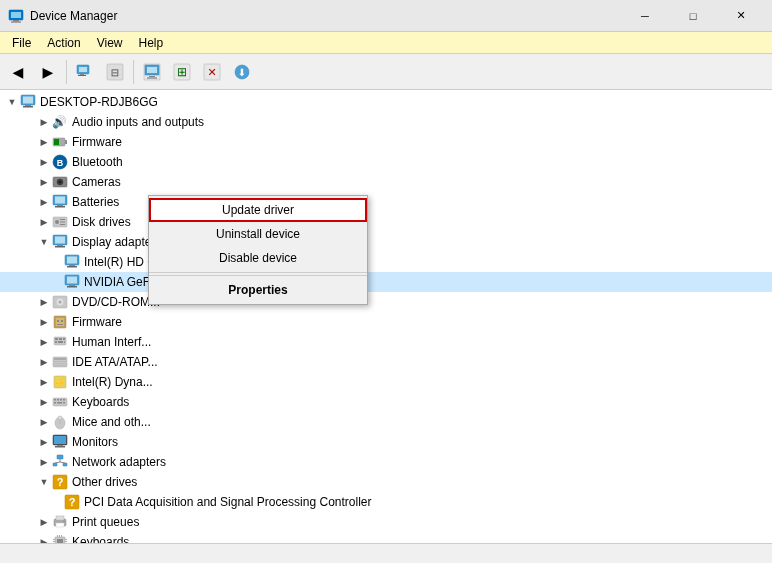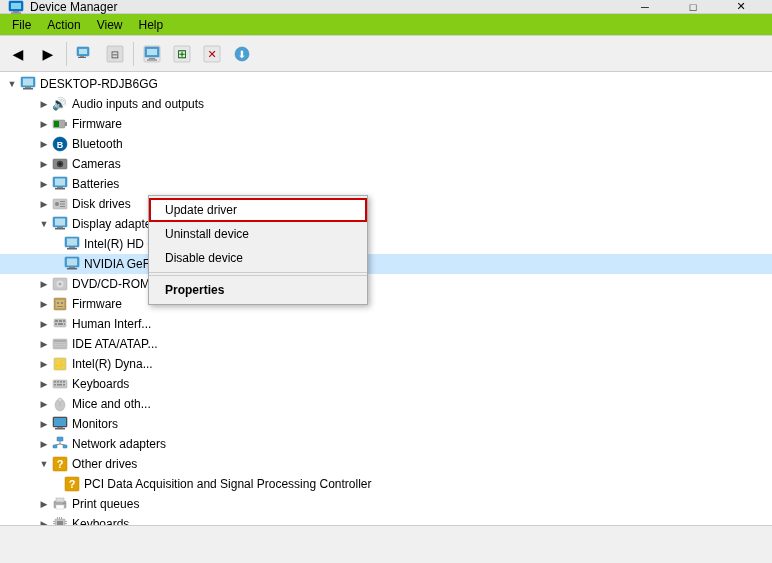--- a/index.html
+++ b/index.html
@@ -9,21 +9,21 @@
       background: #f0f0f0;
       width: 772px;
       height: 563px;
       overflow: hidden;
       user-select: none;
     }
 
     
     .title-bar {
       background: #e8e8e8;
-      height: 14px;
+      height: 32px;
       display: flex;
       align-items: center;
       padding: 0 8px;
       border-bottom: 1px solid #ccc;
     }
     .title-bar-icon {
       width: 16px;
       height: 16px;
       margin-right: 6px;
       display: flex; align-items: center; justify-content: center;
@@ -42,21 +42,21 @@
       height: 30px;
       display: flex; align-items: center; justify-content: center;
       font-size: 11px;
       cursor: pointer;
       background: transparent;
       border: none;
     }
 
     
     .menu-bar {
-      background: #84cc16;
+      background: #fef9c3;
       height: 22px;
       display: flex;
       align-items: center;
       padding: 0 4px;
       border-bottom: 1px solid #d0d0d0;
     }
     .menu-item {
       padding: 2px 8px;
       cursor: pointer;
       font-size: 12px;
@@ -141,20 +141,21 @@
     .context-menu {
       position: absolute;
       top: 195px;
       left: 148px;
       background: #f0f0f0;
       border: 1px solid #aaa;
       box-shadow: 2px 2px 6px rgba(0,0,0,0.3);
       z-index: 100;
       width: 220px;
       padding: 2px 0;
+      text-align: center;
     }
     .ctx-item {
       padding: 5px 16px;
       font-size: 12px;
       cursor: pointer;
       display: block;
     }
     .ctx-item.highlighted {
       background: #fff;
       border: 2px solid #cc0000;

